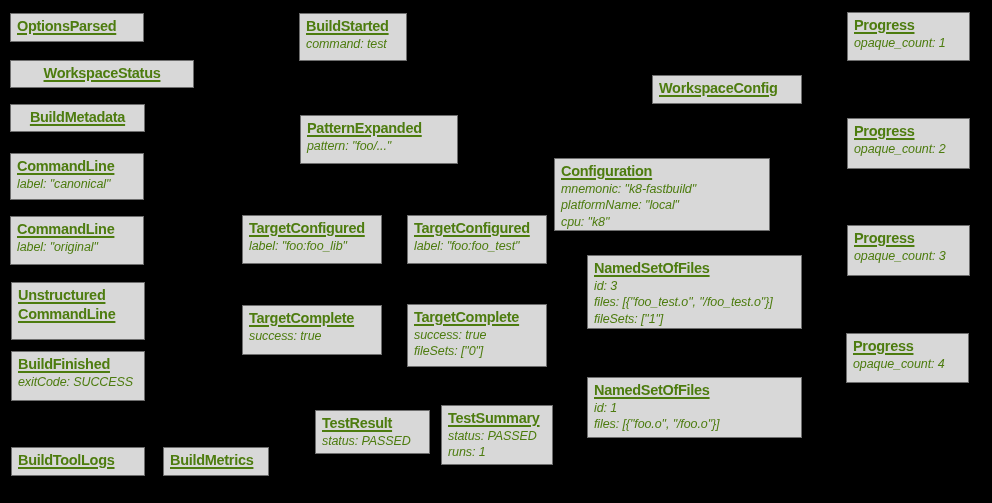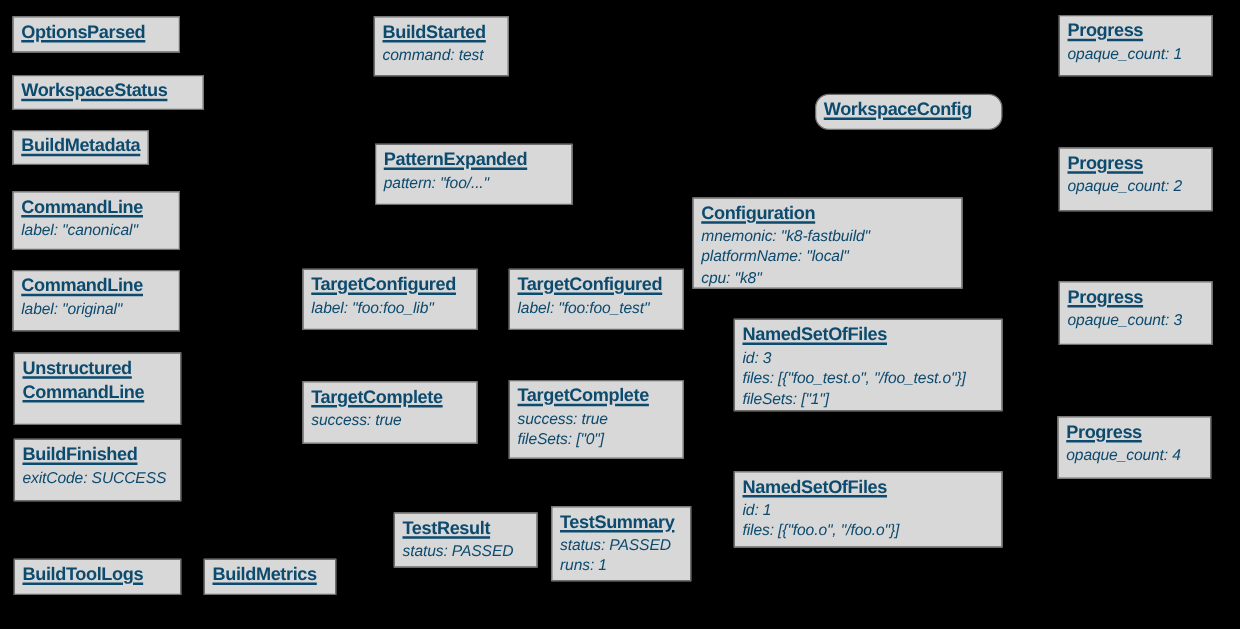--- a/index.html
+++ b/index.html
@@ -14,21 +14,21 @@
     background: #000000;
     overflow: hidden;
     font-family: "Liberation Sans", sans-serif;
   }
   .box {
     position: absolute;
     box-sizing: border-box;
     background: #d8d8d8;
     border: 1px solid #6e6e6e;
     padding: 3px 6px;
-    color: #0c4a6e;
+    color: #4d7c0f;
     overflow: hidden;
   }
   .box-title {
     font-size: 14.5px;
     line-height: 1.32;
     font-weight: bold;
     letter-spacing: -0.3px;
     text-decoration: underline;
     text-decoration-thickness: 1.5px;
     text-underline-offset: 2px;
@@ -44,25 +44,25 @@
 </style>
 </head>
 <body>
 
 <div class="canvas">
 
   <div class="box" style="left:10px; top:13px; width:134px; height:29px;">
     <div class="box-title">OptionsParsed</div>
   </div>
 
-  <div class="box" style="left:10px; top:60px; width:153px; height:28px;">
+  <div class="box" style="left:10px; top:60px; width:184px; height:28px;text-align:center;">
     <div class="box-title">WorkspaceStatus</div>
   </div>
 
-  <div class="box" style="left:10px; top:104px; width:109px; height:28px;">
+  <div class="box" style="left:10px; top:104px; width:135px; height:28px;text-align:center;">
     <div class="box-title">BuildMetadata</div>
   </div>
 
   <div class="box" style="left:10px; top:153px; width:134px; height:47px;">
     <div class="box-title">CommandLine</div>
     <div class="box-line">label: "canonical"</div>
   </div>
 
   <div class="box" style="left:10px; top:216px; width:134px; height:49px;">
     <div class="box-title">CommandLine</div>
@@ -122,21 +122,21 @@
     <div class="box-title">TestResult</div>
     <div class="box-line">status: PASSED</div>
   </div>
 
   <div class="box" style="left:441px; top:405px; width:112px; height:60px;">
     <div class="box-title">TestSummary</div>
     <div class="box-line">status: PASSED</div>
     <div class="box-line">runs: 1</div>
   </div>
 
-  <div class="box" style="left:652px; top:75px; width:150px; height:29px;border-radius:11px;">
+  <div class="box" style="left:652px; top:75px; width:150px; height:29px;">
     <div class="box-title">WorkspaceConfig</div>
   </div>
 
   <div class="box" style="left:554px; top:158px; width:216px; height:73px;">
     <div class="box-title">Configuration</div>
     <div class="box-line">mnemonic: "k8-fastbuild"</div>
     <div class="box-line">platformName: "local"</div>
     <div class="box-line">cpu: "k8"</div>
   </div>
 

